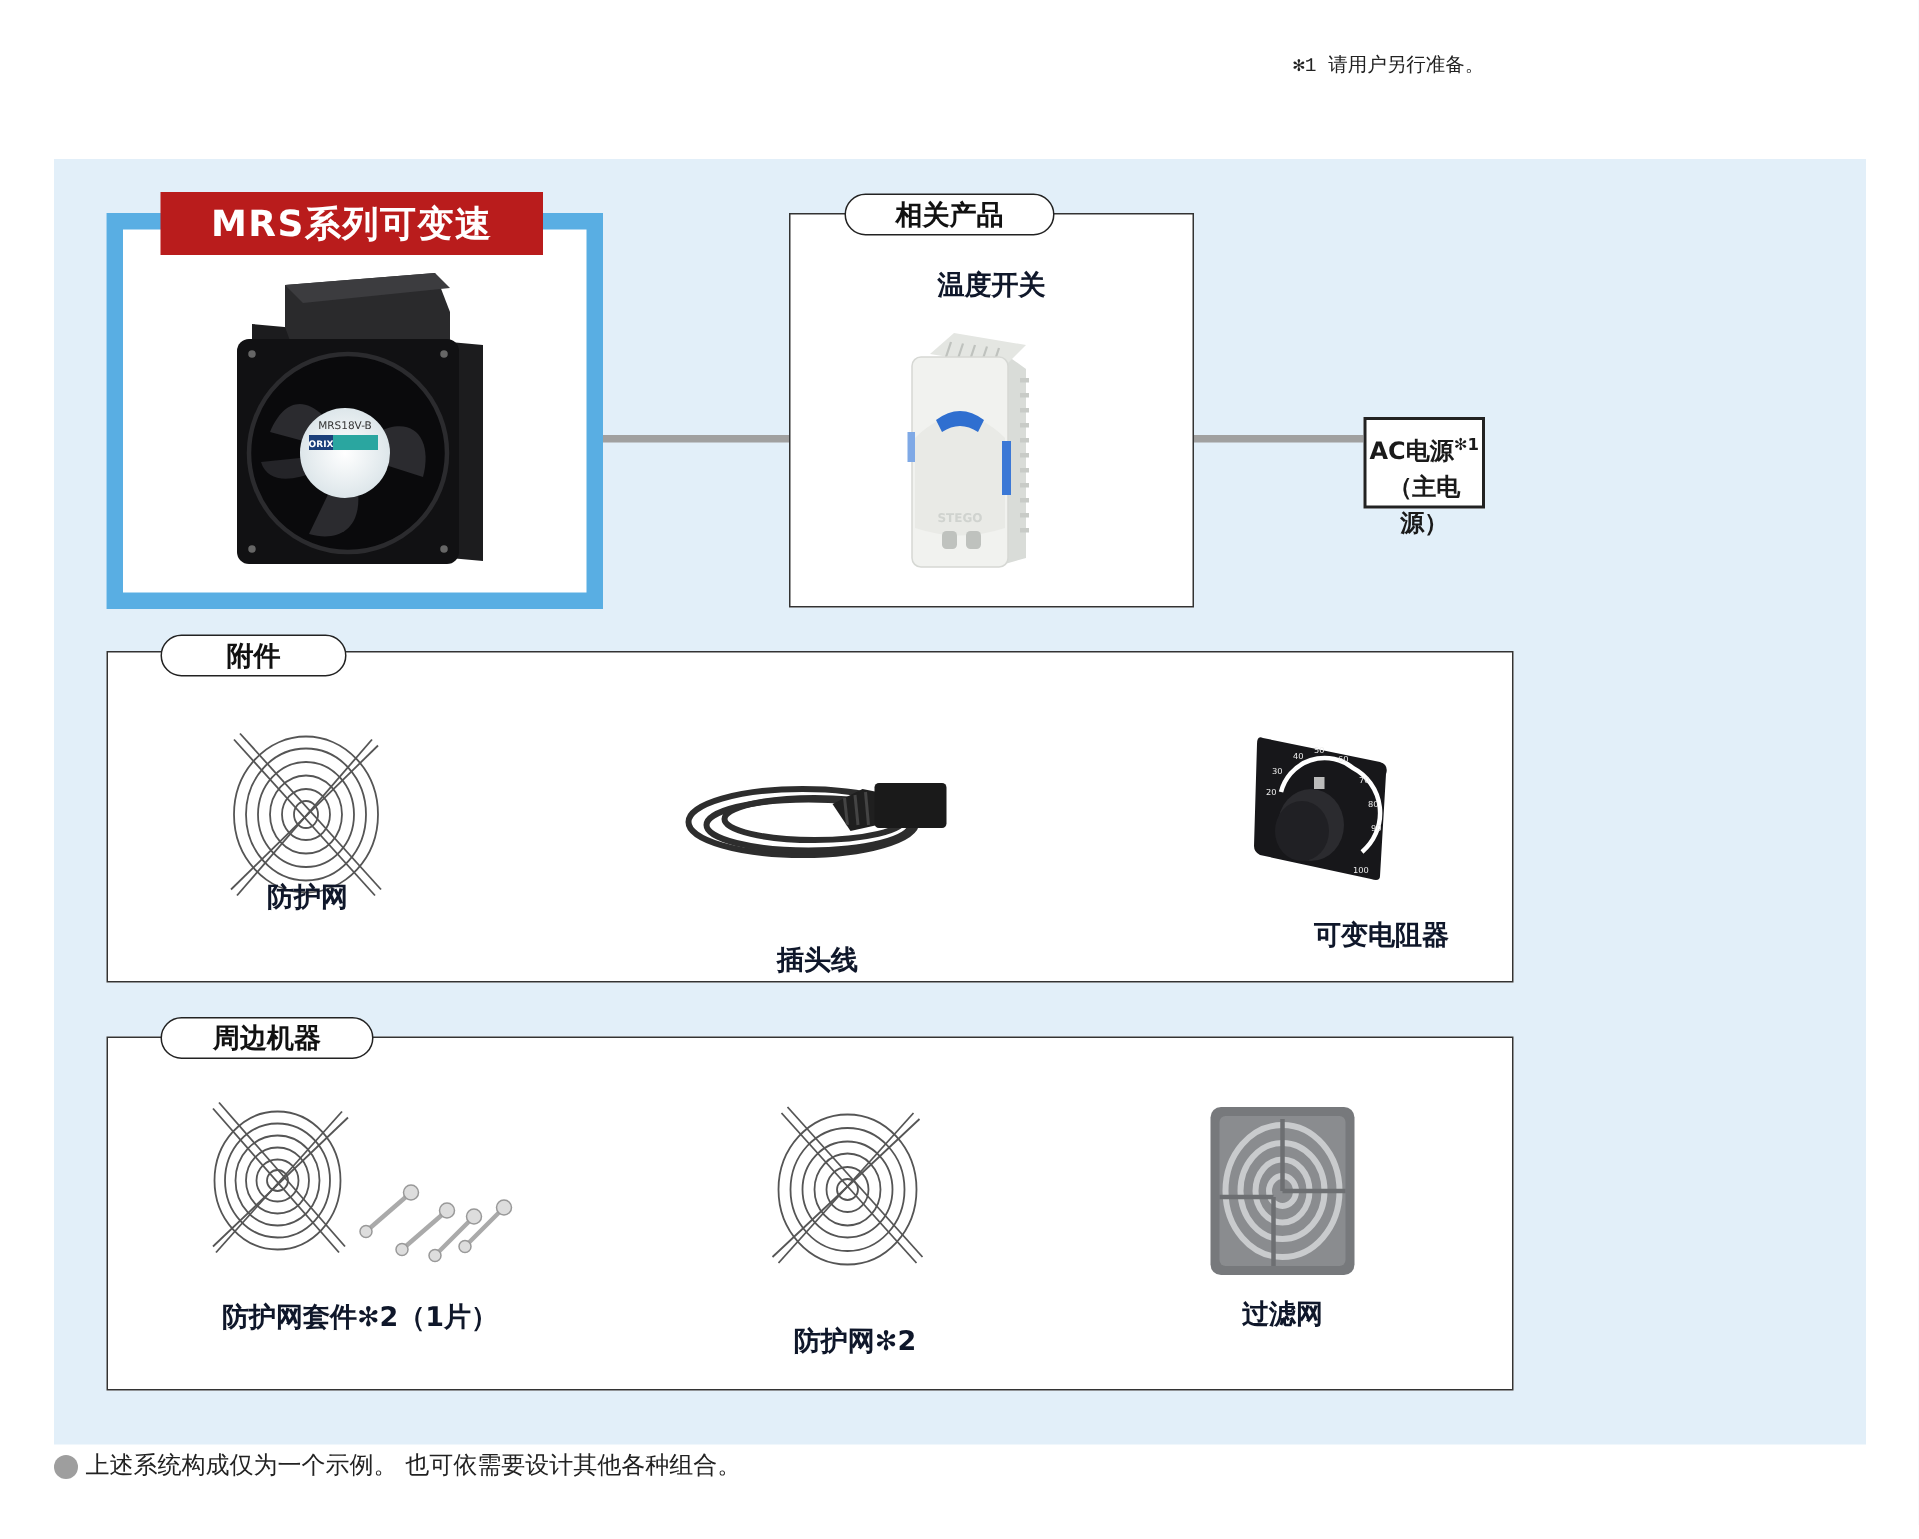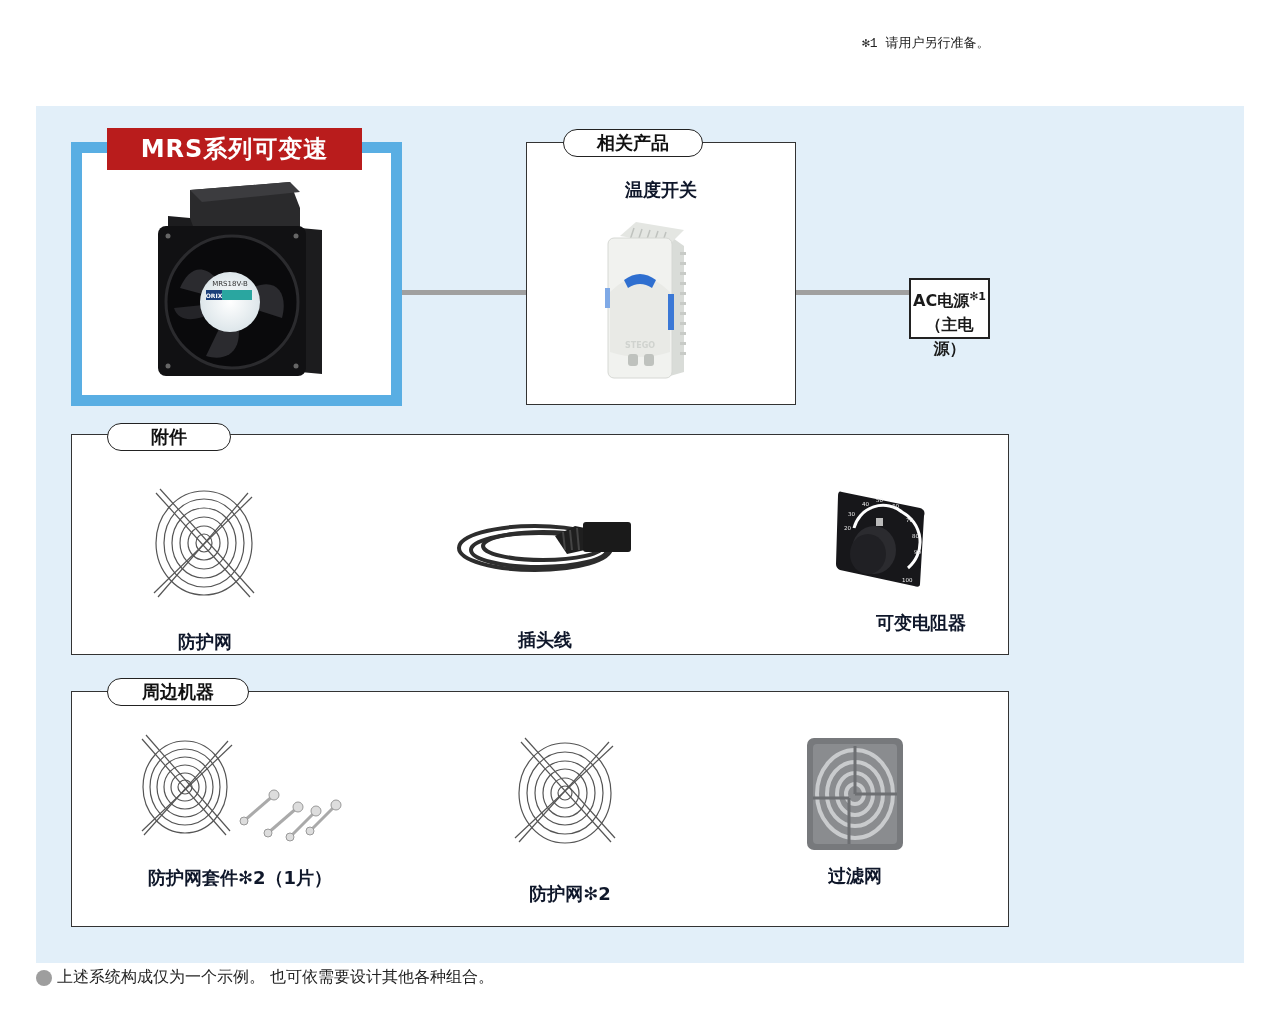--- a/index.html
+++ b/index.html
@@ -143,21 +143,21 @@
     <ellipse cx="52" cy="58" rx="32" ry="35"></ellipse>
     <ellipse cx="52" cy="58" rx="24" ry="26"></ellipse>
     <ellipse cx="52" cy="58" rx="16" ry="17"></ellipse>
     <ellipse cx="52" cy="58" rx="8" ry="9"></ellipse>
     <line x1="4" y1="8" x2="98" y2="112"></line>
       <line x1="8" y1="4" x2="102" y2="108"></line>
     <line x1="96" y1="8" x2="6" y2="112"></line>
       <line x1="100" y1="12" x2="2" y2="108"></line>
   </g>
 </svg>
-<div class="item-label" style="left:150px;width:110px;top:586px;margin-top:44px;">防护网</div>
+<div class="item-label" style="left:150px;width:110px;top:586px;">防护网</div>
 
 <svg style="left:455px;top:510px;" width="192" height="72" viewBox="0 0 192 72">
   <g fill="none" stroke="#2d2d2d" stroke-width="4">
     <ellipse cx="80" cy="38" rx="76" ry="22"></ellipse>
     <ellipse cx="84" cy="40" rx="68" ry="17"></ellipse>
     <ellipse cx="88" cy="36" rx="60" ry="14"></ellipse>
   </g>
   <polygon points="100,26 120,16 130,18 130,40 112,44" fill="#1f1f1f"></polygon>
   <rect x="128" y="12" width="48" height="30" rx="3" fill="#1a1a1a"></rect>
   <g stroke="#444" stroke-width="2">

